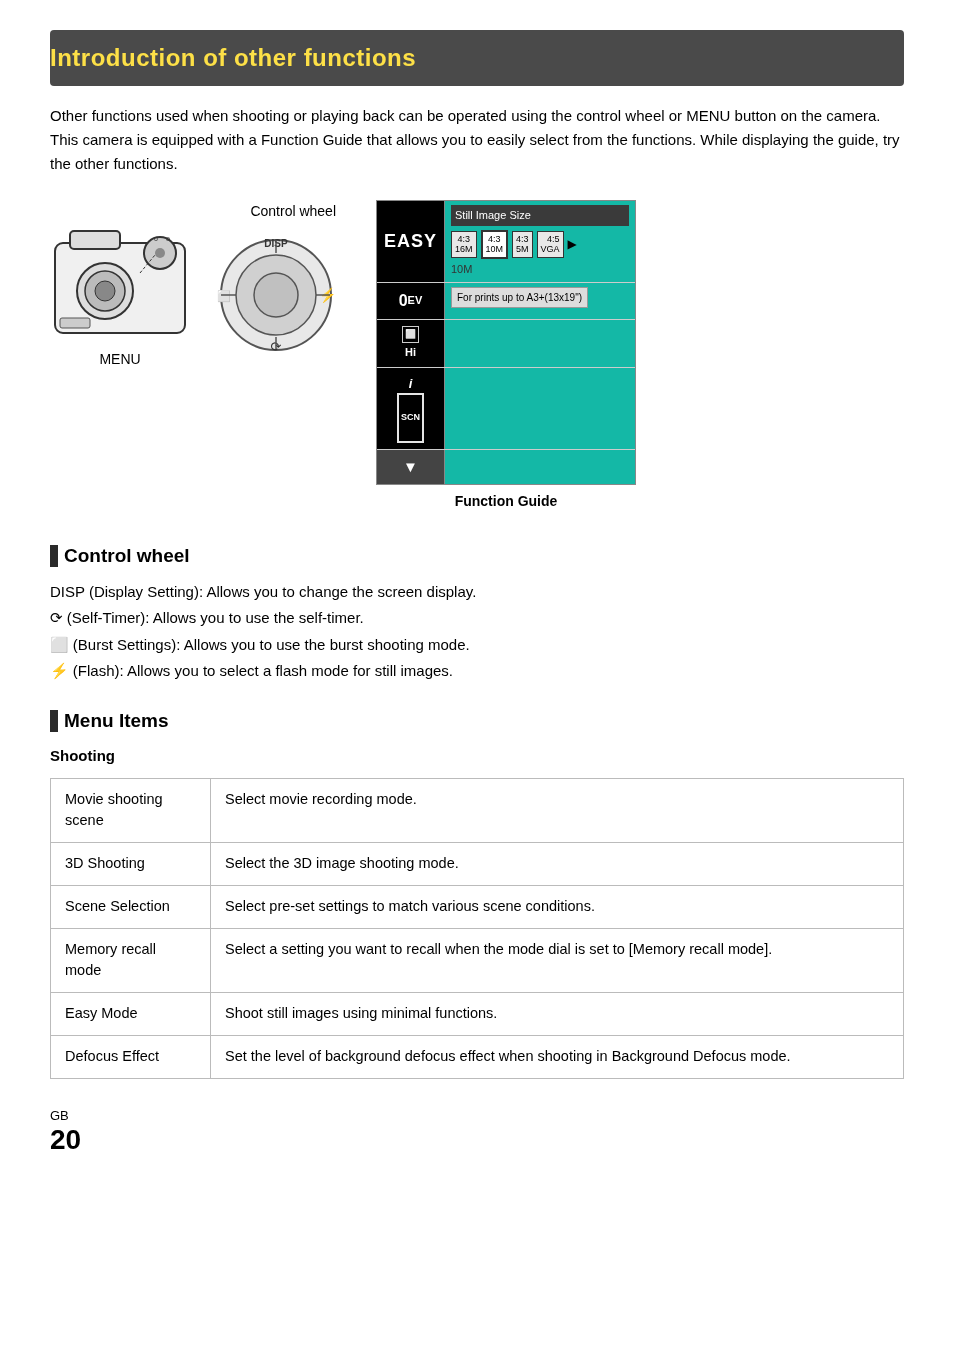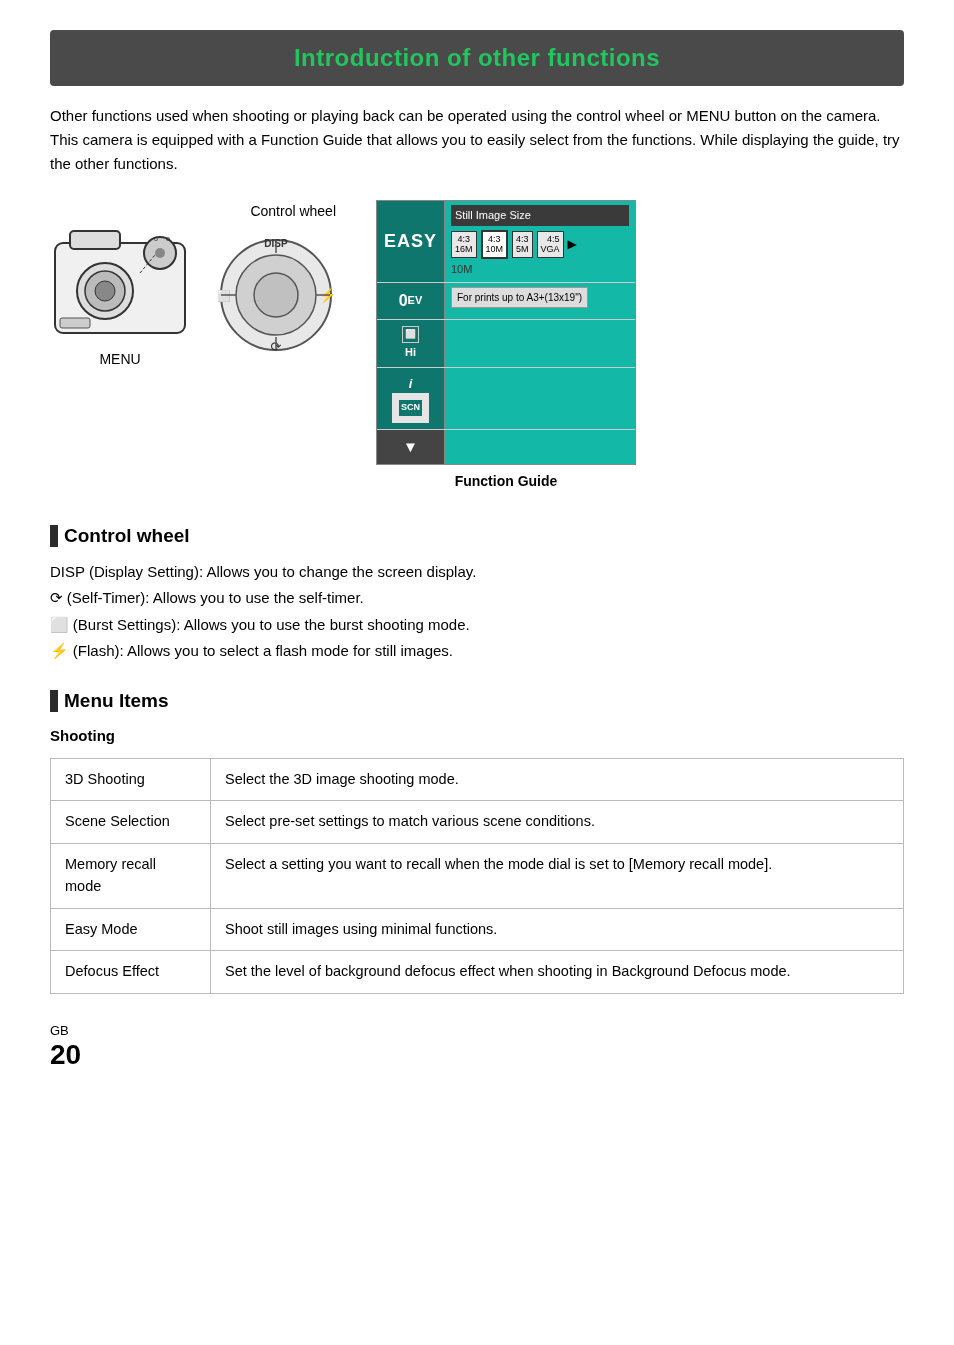--- a/index.html
+++ b/index.html
@@ -10,25 +10,24 @@
       width: 954px;
       min-height: 1345px;
       padding: 30px 50px 40px 50px;
       font-size: 15px;
       line-height: 1.5;
     }
 
     
     .page-header {
       background: #4a4a4a;
-      color: #22c55e;
-      padding: 10px 20px;
+      color: #fde047;
+      padding: 10px 0;
       margin-bottom: 18px;
       border-radius: 4px;
-      text-align: center;
     }
     .page-header h1 {
       font-size: 24px;
       font-weight: bold;
       letter-spacing: 0.5px;
     }
 
     
     .intro-text {
       margin-bottom: 24px;
@@ -87,21 +86,21 @@
       display: flex;
       border-bottom: 1px solid #ccc;
     }
     .fg-row:last-child {
       border-bottom: none;
     }
 
     .fg-left {
       width: 68px;
       min-width: 68px;
-      background: #0f766e;
+      background: #000000;
       color: #fff;
       display: flex;
       align-items: center;
       justify-content: center;
       font-weight: bold;
       font-size: 15px;
       padding: 6px 4px;
       border-right: 1px solid #888;
     }
 
@@ -337,21 +336,21 @@
         <div class="fg-left hi" style="font-size:11px;flex-direction:column;">
           <span style="font-size:9px;border:1px solid #ccc;padding:1px 2px;margin-bottom:1px;">⬜</span>
           <span>Hi</span>
         </div>
         <div class="fg-right"></div>
       </div>
 
       <div class="fg-row">
         <div class="fg-left scn" style="flex-direction:column;font-size:11px;">
           <span style="font-size:13px;font-style:italic;font-weight:bold;">i</span>
-          <span style="font-size:9px;border:7px solid #e5e5e5;padding:1px 2px;">SCN</span>
+          <span style="font-size:9px;border:2px solid #e5e5e5;padding:16px 2px;">SCN</span>
         </div>
         <div class="fg-right"></div>
       </div>
 
       <div class="fg-row">
         <div class="fg-left" style="background:#444;">▼</div>
         <div class="fg-right"></div>
       </div>
     </div>
     <div class="function-guide-label">Function Guide</div>
@@ -380,20 +379,24 @@
 
 <div class="section-heading">
   <span class="section-bar"></span>
   <span>Menu Items</span>
 </div>
 
 <div class="sub-heading">Shooting</div>
 
 <table class="menu-table">
   <tbody id="menu-table-body">
+  <tr>
+      <td>Movie shooting scene</td>
+      <td>Select movie recording mode.</td>
+    </tr>
       <tr>
       <td>3D Shooting</td>
       <td>Select the 3D image shooting mode.</td>
     </tr>
       <tr>
       <td>Scene Selection</td>
       <td>Select pre-set settings to match various scene conditions.</td>
     </tr>
       <tr>
       <td>Memory recall mode</td>

